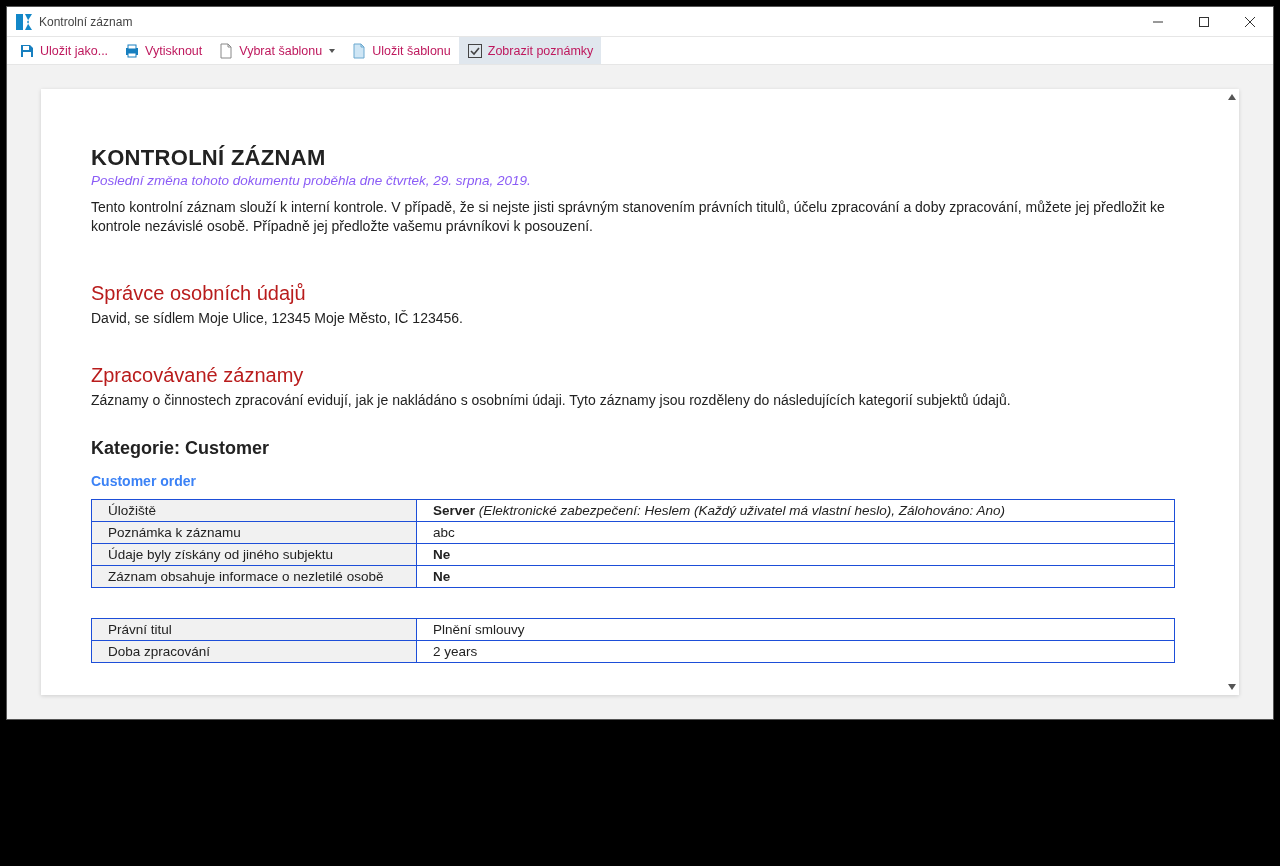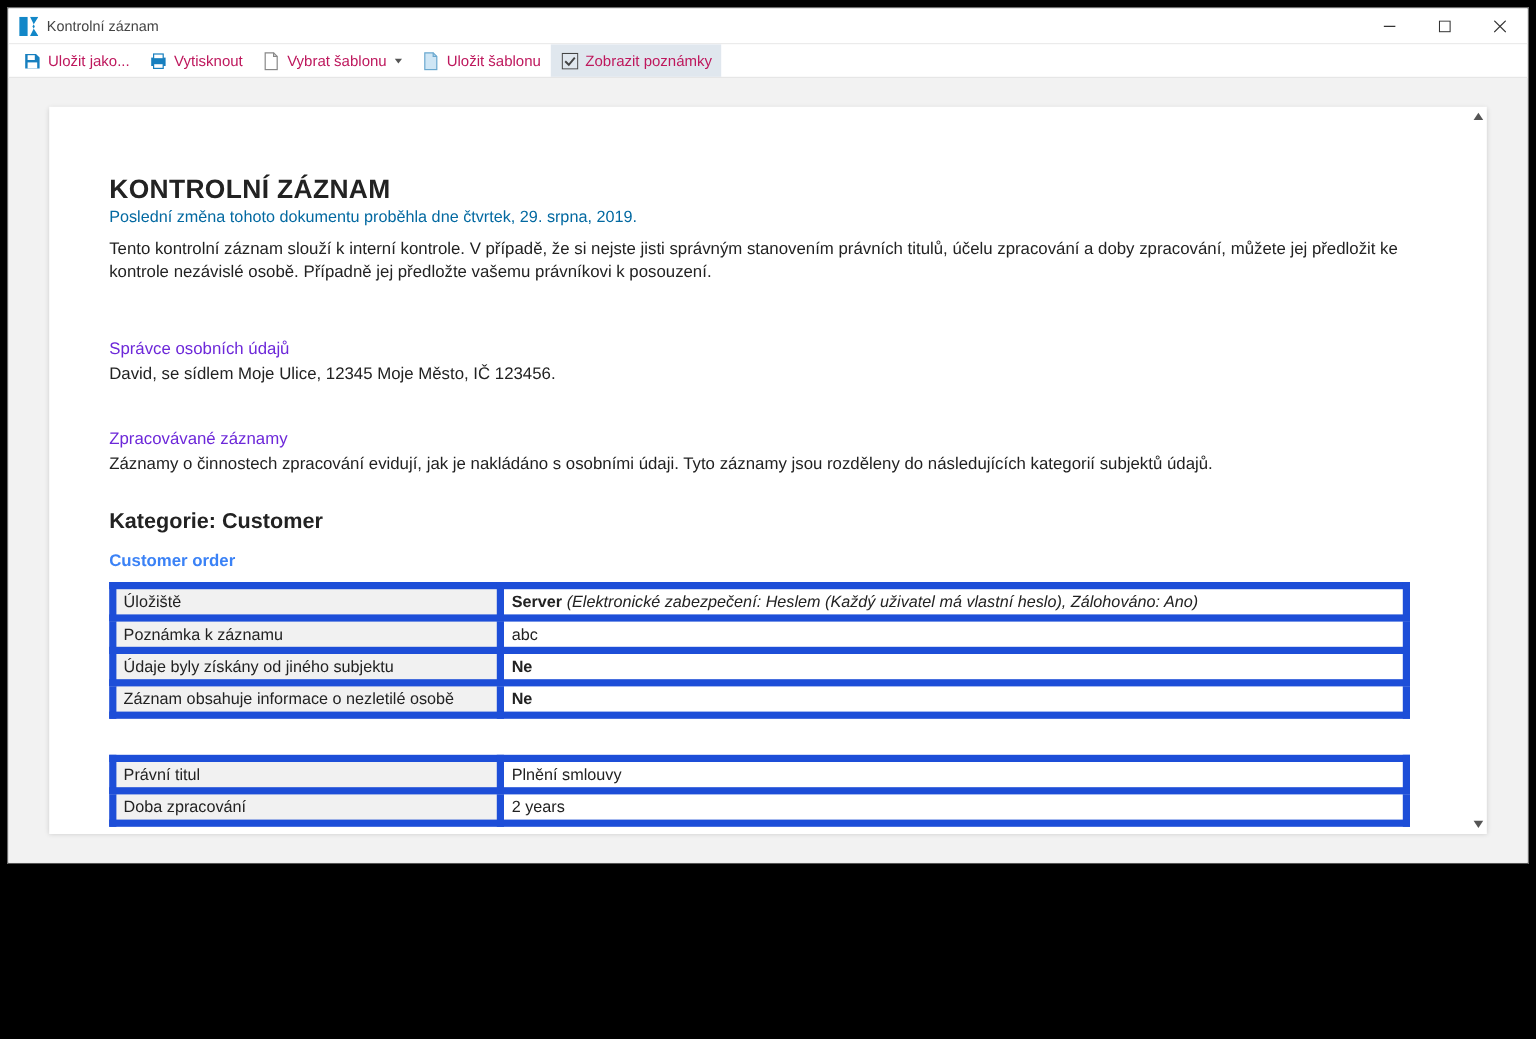--- a/index.html
+++ b/index.html
@@ -98,36 +98,36 @@
   .scrollbar {
     position:absolute; right:0; top:0; bottom:0; width:14px;
     display:flex; flex-direction:column;
   }
   .scroll-arrow {
     height:16px;
     display:flex; align-items:center; justify-content:center;
     cursor:pointer;
   }
   .scroll-track { flex:1; }
-  .h2-link { color:#6d28d9; font-size:14px; font-weight:400; margin:0 0 4px 0; }
+  .h2-link { color:#b91c1c; font-size:20px; font-weight:400; margin:0 0 4px 0; }
   .h1-title { font-size:22px; font-weight:700; margin:0 0 2px 0; letter-spacing:0.3px; }
-  .sub-date { color:#0369a1; font-size:13.5px; margin-bottom:10px; }
+  .sub-date { color:#8b5cf6; font-style:italic; font-size:13.5px; margin-bottom:10px; }
   .para { font-size:14px; line-height:1.35; color:#222; margin-bottom:10px; }
   .section-gap { height:36px; }
   .cat-title { font-size:18px; font-weight:700; margin:28px 0 14px 0; }
   .sub-title { color:#3b82f6; font-weight:700; font-size:14px; margin:10px 0 10px 0; }
   table.info {
     width:100%;
     border-collapse:collapse;
     font-size:13.5px;
     margin-bottom:30px;
   }
   table.info td {
-    border:6px solid #1d4ed8;
-    padding:3px 6px;
+    border:1px solid #1d4ed8;
+    padding:3px 16px;
     vertical-align:top;
   }
   table.info td.label {
     width:30%;
     background:#f1f1f1;
   }
   .italic { font-style:italic; }
 </style>
 </head>
 <body>

